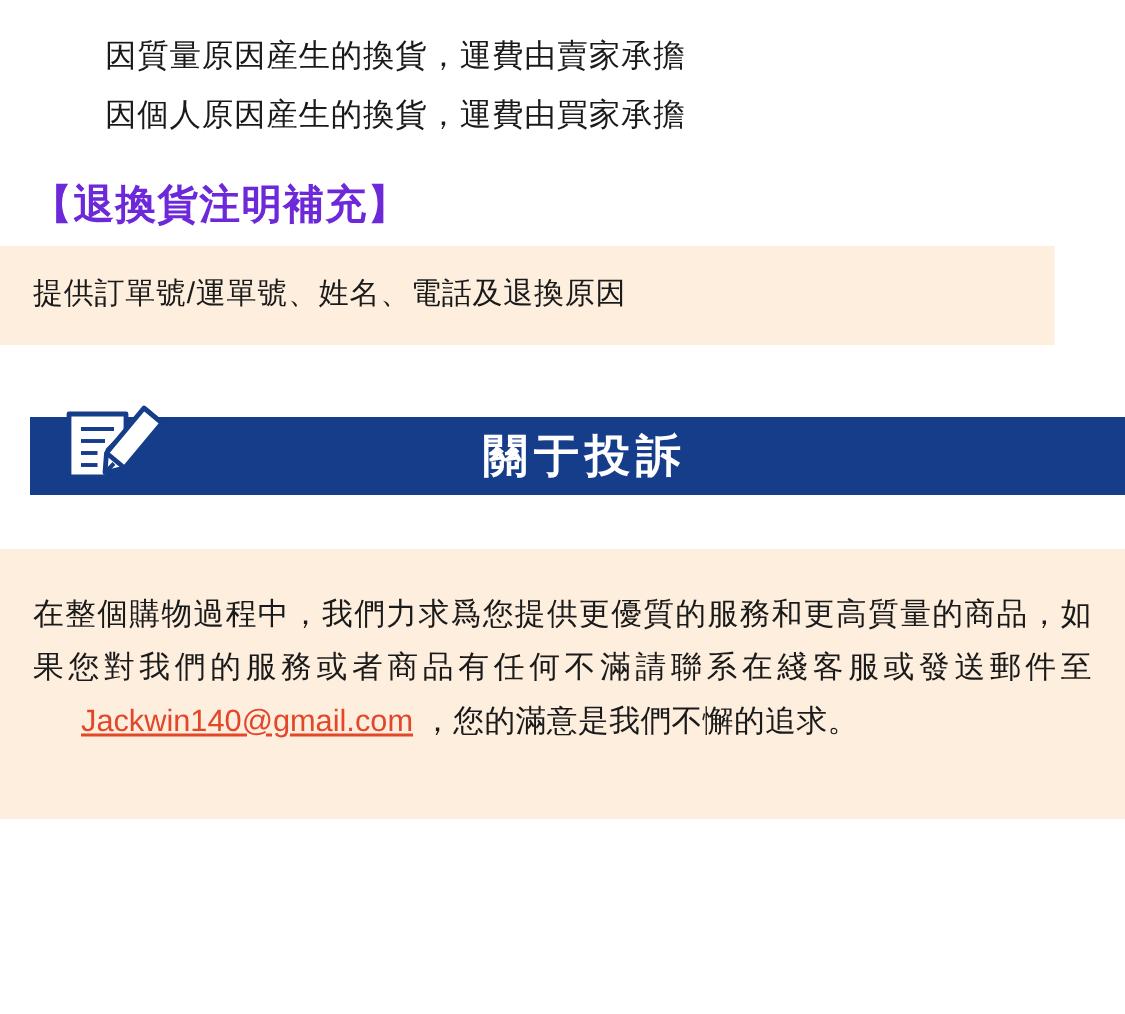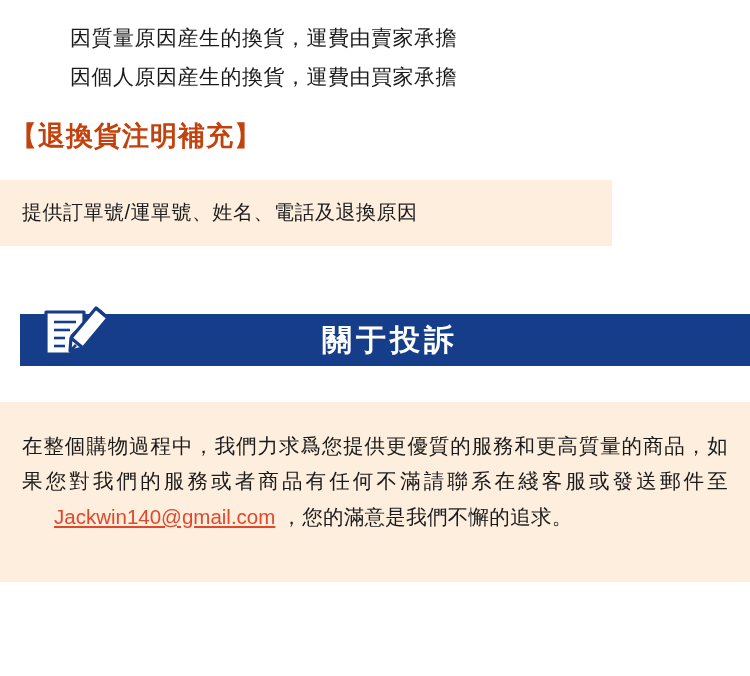--- a/index.html
+++ b/index.html
@@ -30,45 +30,45 @@
     color: #1a1a1a;
     line-height: 1.0;
     padding: 9px 0 9px 70px;
     letter-spacing: 0.5px;
   }
 
   
   .bracket-heading {
     font-size: 27px;
     font-weight: bold;
-    color: #c2410c;
-    padding: 22px 0 10px 10px;
+    color: #6d28d9;
+    padding: 22px 0 10px 21px;
     letter-spacing: 1px;
   }
 
   
   .note-box {
     background: #fdeede;
-    margin: 16px 0 0 0;
+    margin: 0 0 0 0;
     padding: 14px 0 16px 22px;
-    width: 612px;
+    width: 703px;
     box-sizing: border-box;
   }
   .note-line {
     font-size: 20px;
     color: #1a1a1a;
     line-height: 1.0;
     padding: 8px 0;
     letter-spacing: 0.5px;
   }
 
   
   .banner-wrap {
     position: relative;
-    margin-top: 68px;
+    margin-top: 48px;
     height: 66px;
   }
   .banner-bar {
     position: absolute;
     left: 20px;
     top: 0;
     width: 730px;
     height: 52px;
     background: #153d8a;
     display: flex;

